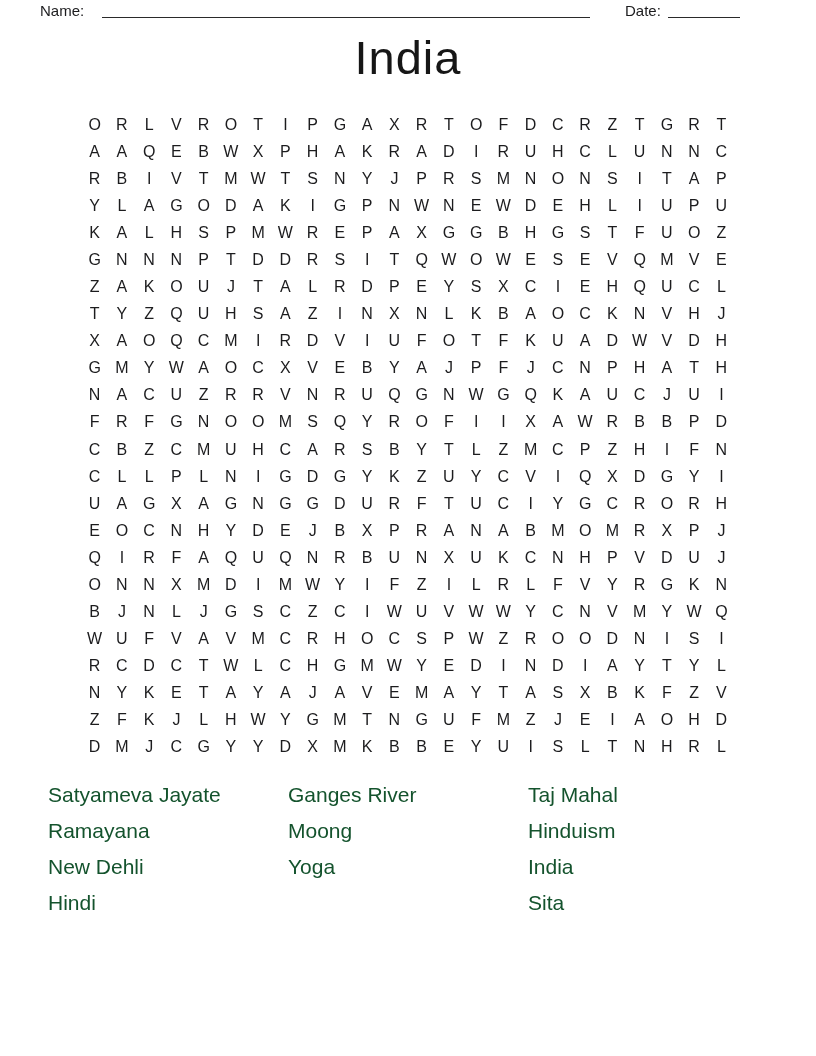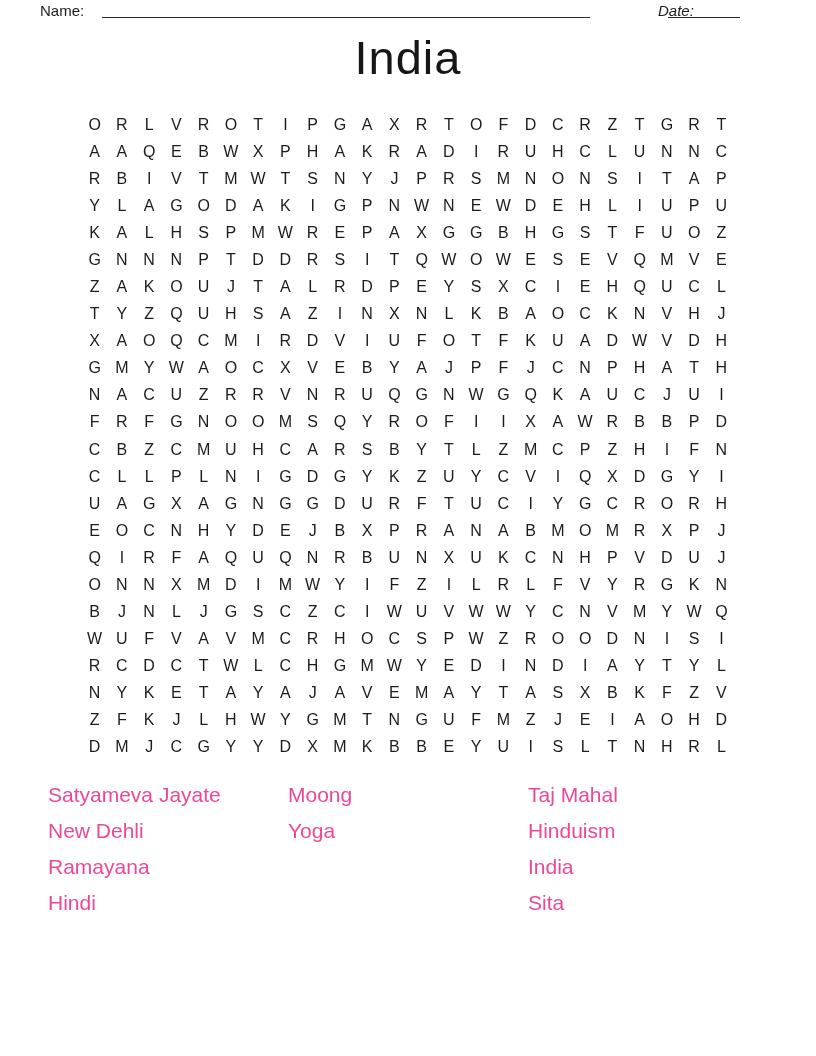--- a/index.html
+++ b/index.html
@@ -29,23 +29,22 @@
     font-size: 15px;
   }
   .name-line {
     position: absolute;
     left: 102px; top: 0px;
     width: 488px; height: 17px;
     border-bottom: 1.6px solid #2a2a2a;
   }
   .date-label {
     position: absolute;
-    left: 658px; top: 2px;
+    left: 625px; top: 2px;
     font-size: 15px;
-    font-style: italic;
   }
   .date-line {
     position: absolute;
     left: 668px; top: 0px;
     width: 72px; height: 17px;
     border-bottom: 1.6px solid #2a2a2a;
   }
 
   
   .puzzle-title {
@@ -82,21 +81,21 @@
   
   .word-list {
     position: absolute;
     left: 48px; top: 779px;
     width: 720px;
     display: flex;
   }
   .word-col { width: 240px; }
   .word {
     font-size: 21px;
-    color: #ec4899;
+    color: #14532d;
     height: 36px;
     line-height: 32px;
     white-space: nowrap;
   }
 </style>
 </head>
 <body>
 
 <div class="header-row">
   <span class="name-label">Name:</span>
@@ -682,25 +681,26 @@
     <div class="cell">T</div>
     <div class="cell">N</div>
     <div class="cell">H</div>
     <div class="cell">R</div>
     <div class="cell">L</div>
   </div>
 
 <div class="word-list">
   <div class="word-col">
       <div class="word">Satyameva Jayate</div>
+      <div class="word">Ramayana</div>
       <div class="word">New Dehli</div>
-      <div class="word">Ramayana</div>
       <div class="word">Hindi</div>
     </div>
   <div class="word-col">
+      <div class="word">Ganges River</div>
       <div class="word">Moong</div>
       <div class="word">Yoga</div>
     </div>
   <div class="word-col">
       <div class="word">Taj Mahal</div>
       <div class="word">Hinduism</div>
       <div class="word">India</div>
       <div class="word">Sita</div>
     </div>
 </div>

